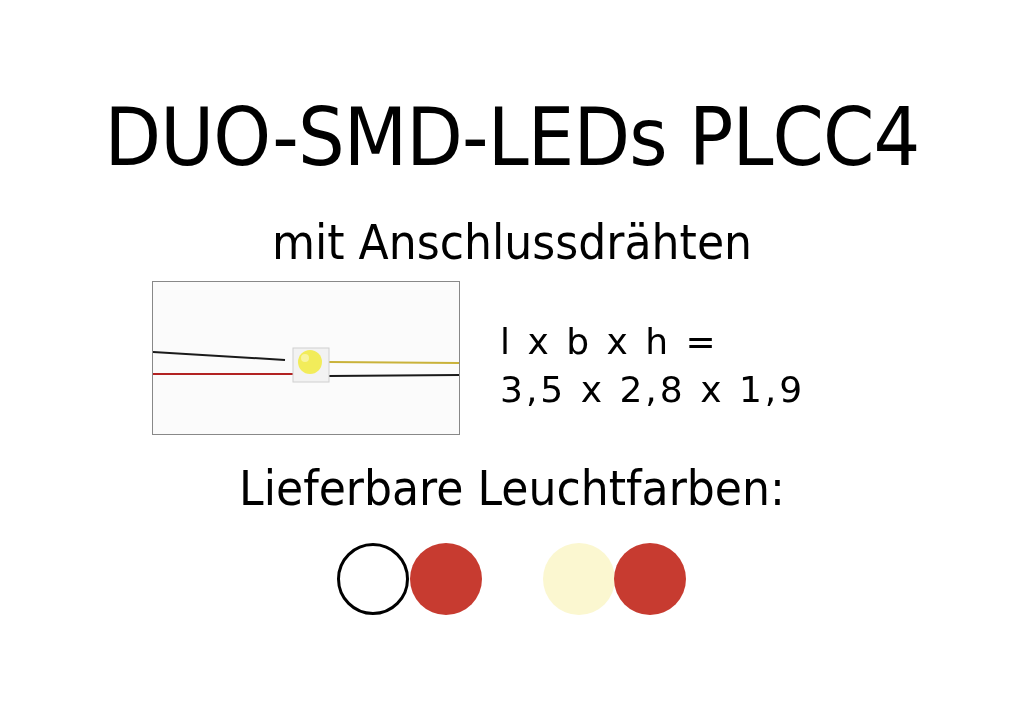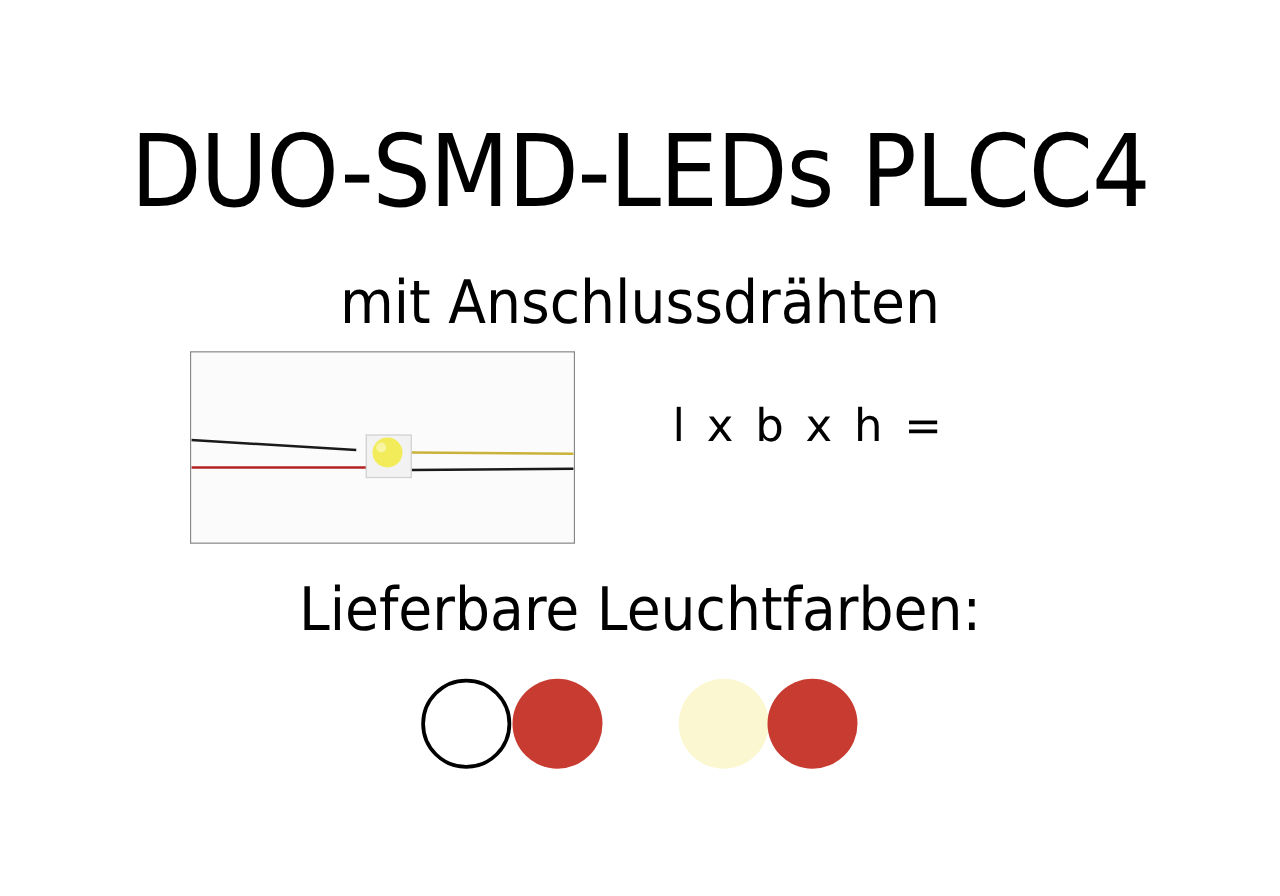--- a/index.html
+++ b/index.html
@@ -5,21 +5,21 @@
     html, body { margin: 0; padding: 0; background: #ffffff; }
     body { width: 1024px; height: 717px; position: relative; overflow: hidden;
            font-family: "DejaVu Sans", sans-serif; color: #000; }
     .title { position: absolute; left: 0; width: 1024px; top: 88px; text-align: center;
              font-size: 80px; line-height: 100px; letter-spacing: -1px; transform: scaleX(0.92); transform-origin: center; }
     .subtitle { position: absolute; left: 0; width: 1024px; top: 212px; text-align: center;
                 font-size: 48px; line-height: 60px; transform: scaleX(0.92); transform-origin: center; }
     .photo { position: absolute; left: 152px; top: 281px; width: 308px; height: 154px;
              border: 1px solid #888; background: #fafafa; box-sizing: border-box; overflow: hidden; }
     .photo svg { display: block; }
-    .dims { position: absolute; left: 538px; top: 318px; font-size: 36px; line-height: 48px; letter-spacing: 3px; }
+    .dims { position: absolute; left: 500px; top: 318px; font-size: 36px; line-height: 48px; letter-spacing: 3px; }
     .colors-label { position: absolute; left: 0; width: 1024px; top: 458px; text-align: center;
                     font-size: 48px; line-height: 60px; transform: scaleX(0.92); transform-origin: center; }
     .dot { position: absolute; width: 72px; height: 72px; border-radius: 50%; box-sizing: border-box; }
   </style>
 </head>
 <body>
 
 <div class="title">DUO-SMD-LEDs PLCC4</div>
 <div class="subtitle">mit Anschlussdrähten</div>
 
@@ -34,20 +34,21 @@
     <path d="M176 94 L306 93" stroke="#1a1a1a" stroke-width="2" fill="none"></path>
 
     <rect x="140" y="66" width="36" height="34" fill="#f2f2f2" stroke="#d0d0d0" stroke-width="1"></rect>
     <circle cx="157" cy="80" r="12" fill="#f2ec5a"></circle>
     <circle cx="152" cy="76" r="4" fill="#f8f4a0"></circle>
   </svg>
 </div>
 
 <div class="dims">
   <div>l x b x h =</div>
+  <div>3,5 x 2,8 x 1,9</div>
 </div>
 
 <div class="colors-label">Lieferbare Leuchtfarben:</div>
 
 <div class="dot" style="left:337px; top:543px; background:#ffffff; border:3px solid #000;"></div>
 <div class="dot" style="left:410px; top:543px; background:#c73b30;"></div>
 <div class="dot" style="left:543px; top:543px; background:#fbf7d0;"></div>
 <div class="dot" style="left:614px; top:543px; background:#c73b30;"></div>
 
 </body></html>

